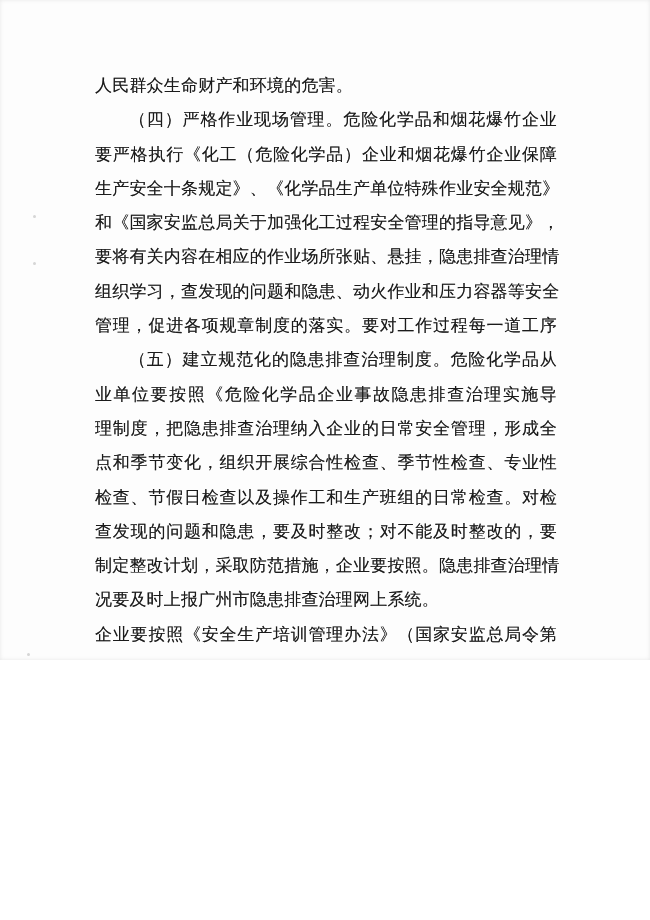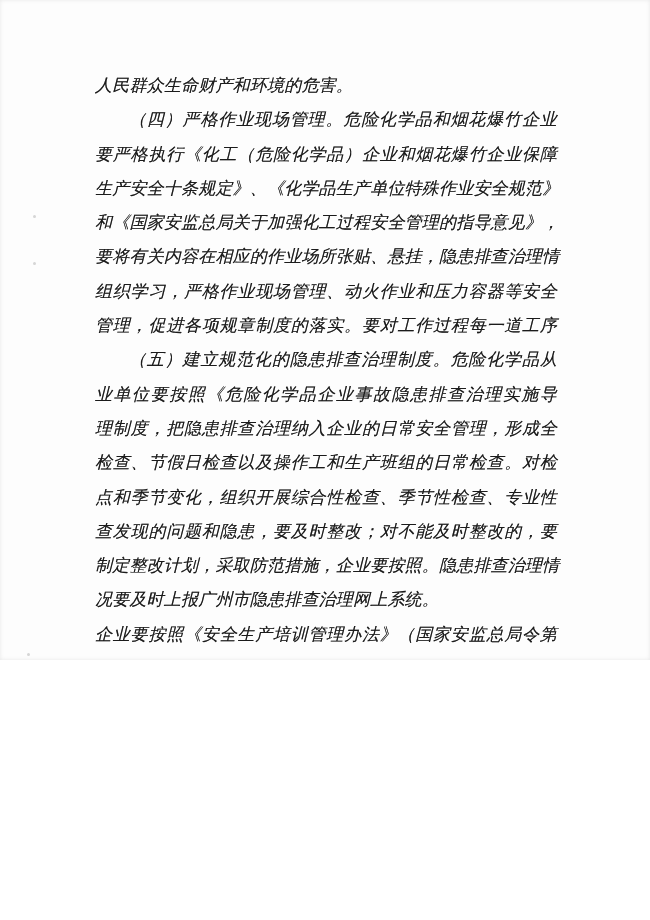--- a/index.html
+++ b/index.html
@@ -10,21 +10,20 @@
     background: #ffffff;
   }
   #scan-page {
     position: relative;
     width: 650px;
     height: 660px;
     background: var(--paper, #fdfdfd);
     overflow: hidden;
     font-family: "Liberation Serif", "DejaVu Serif", serif;
     box-shadow: inset 0 0 4px rgba(0,0,0,0.09);
-    font-style: italic;
   }
   #text-block {
     position: absolute;
     left: 95px;
     top: 69px;
     width: 462px;
   }
   .line {
     height: 34.3px;
     line-height: 34.3px;
@@ -69,27 +68,27 @@
 <body>
 
 <div id="scan-page">
   <div id="text-block">
       <div class="line short">人民群众生命财产和环境的危害。</div>
       <div class="line indent">（四）严格作业现场管理。危险化学品和烟花爆竹企业</div>
       <div class="line">要严格执行《化工（危险化学品）企业和烟花爆竹企业保障</div>
       <div class="line">生产安全十条规定》、《化学品生产单位特殊作业安全规范》</div>
       <div class="line">和《国家安监总局关于加强化工过程安全管理的指导意见》，</div>
       <div class="line">要将有关内容在相应的作业场所张贴、悬挂，隐患排查治理情</div>
-      <div class="line">组织学习，严格作业现场管理、动火作业和压力容器等安全</div>
+      <div class="line">组织学习，查发现的问题和隐患、动火作业和压力容器等安全</div>
       <div class="line">管理，促进各项规章制度的落实。要对工作过程每一道工序</div>
       <div class="line indent">（五）建立规范化的隐患排查治理制度。危险化学品从</div>
       <div class="line">业单位要按照《危险化学品企业事故隐患排查治理实施导</div>
       <div class="line">理制度，把隐患排查治理纳入企业的日常安全管理，形成全</div>
+      <div class="line">点和季节变化，组织开展综合性检查、季节性检查、专业性</div>
       <div class="line">检查、节假日检查以及操作工和生产班组的日常检查。对检</div>
-      <div class="line">点和季节变化，组织开展综合性检查、季节性检查、专业性</div>
       <div class="line">查发现的问题和隐患，要及时整改；对不能及时整改的，要</div>
       <div class="line">制定整改计划，采取防范措施，企业要按照。隐患排查治理情</div>
       <div class="line short">况要及时上报广州市隐患排查治理网上系统。</div>
       <div class="line">企业要按照《安全生产培训管理办法》（国家安监总局令第</div>
     </div>
 
   <div class="page-number">- 7 -</div>
 
   <div class="speck s1"></div>
   <div class="speck s2"></div>

